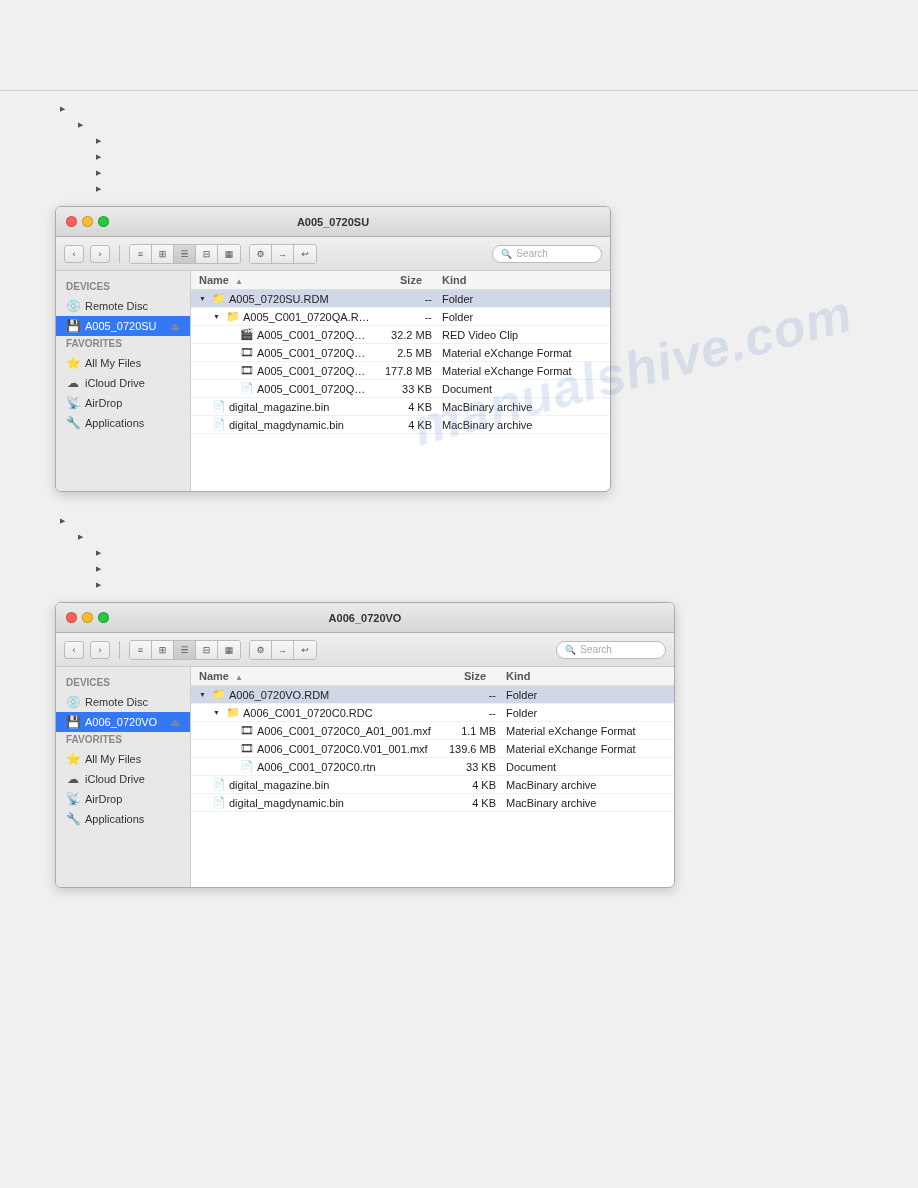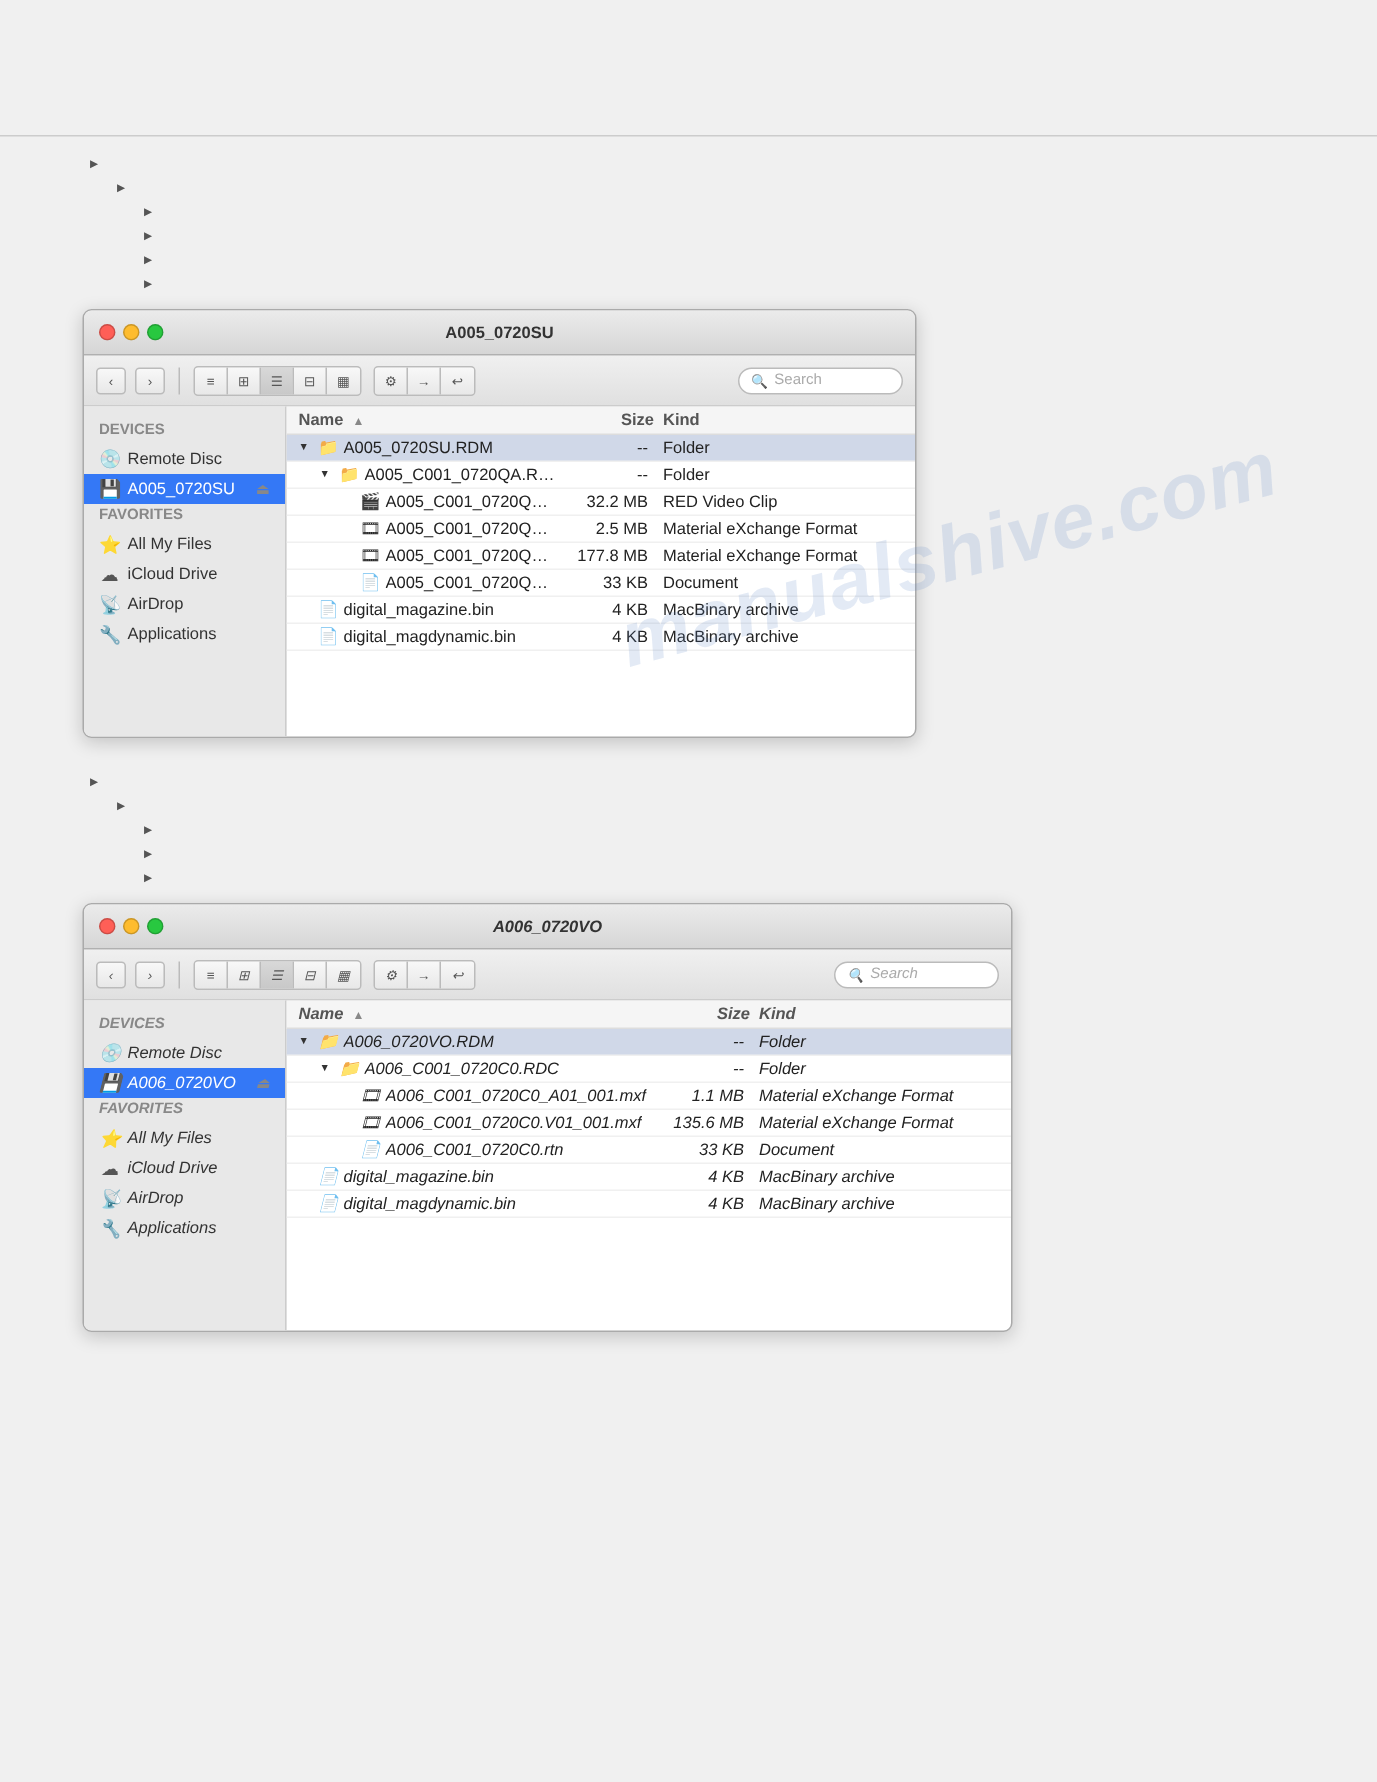--- a/index.html
+++ b/index.html
@@ -276,21 +276,21 @@
       align-items: center;
       padding: 3px 8px;
       background: #f5f5f5;
       border-bottom: 1px solid #ddd;
       font-size: 11px;
       font-weight: 600;
       color: #555;
     }
 
     .col-name { flex: 1; }
-    .col-size { width: 70px; text-align: right; padding-right: 6px; }
+    .col-size { width: 70px; text-align: right; padding-right: 20px; }
     .col-kind { width: 160px; }
 
     .sort-arrow {
       font-size: 8px;
       margin-left: 3px;
       color: #888;
     }
 
     .file-row {
       display: flex;
@@ -336,21 +336,20 @@
 
     
     .finder-window2 {
       width: 620px;
       margin: 0 auto 0 55px;
       border-radius: 6px;
       border: 1px solid #aaa;
       background: #fff;
       box-shadow: 0 3px 12px rgba(0,0,0,0.18);
       overflow: hidden;
-      font-style: italic;
     }
   </style>
 </head>
 <body>
 
 <div class="top-line"></div>
 
 <div class="watermark">manualshive.com</div>
 
 <div class="outline-section" style="padding-top: 100px; padding-bottom: 10px;">
@@ -654,21 +653,21 @@
         <div class="col-size-val">1.1 MB</div>
         <div class="col-kind-val">Material eXchange Format</div>
       </div>
 
       <div class="file-row">
         <div class="file-indent" style="padding-left: 28px;">
           <span class="row-arrow"> </span>
           <span class="file-icon">🎞</span>
           <span class="file-name">A006_C001_0720C0.V01_001.mxf</span>
         </div>
-        <div class="col-size-val">135.6 MB</div>
+        <div class="col-size-val">139.6 MB</div>
         <div class="col-kind-val">Material eXchange Format</div>
       </div>
 
       <div class="file-row">
         <div class="file-indent" style="padding-left: 28px;">
           <span class="row-arrow"> </span>
           <span class="file-icon">📄</span>
           <span class="file-name">A006_C001_0720C0.rtn</span>
         </div>
         <div class="col-size-val">33 KB</div>

